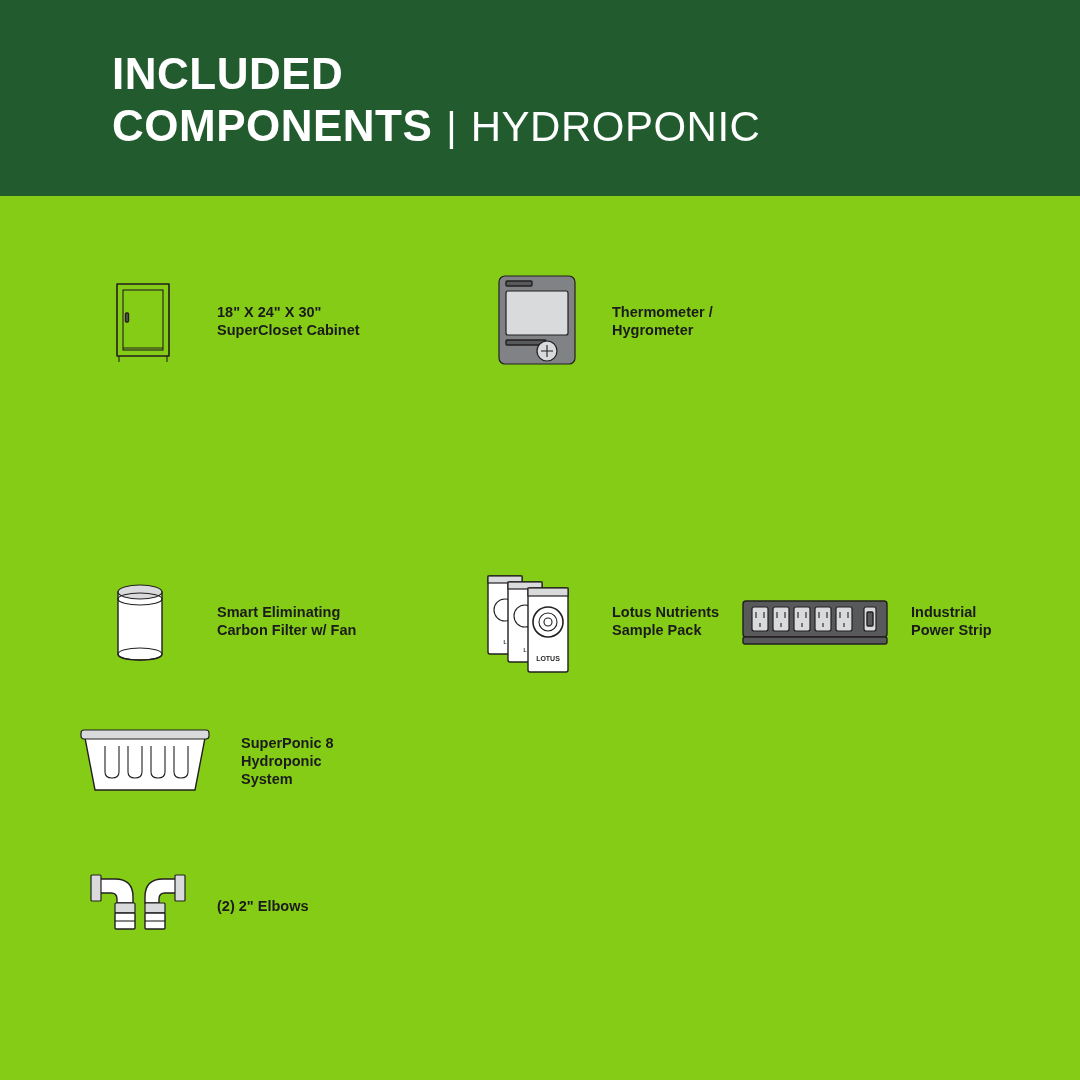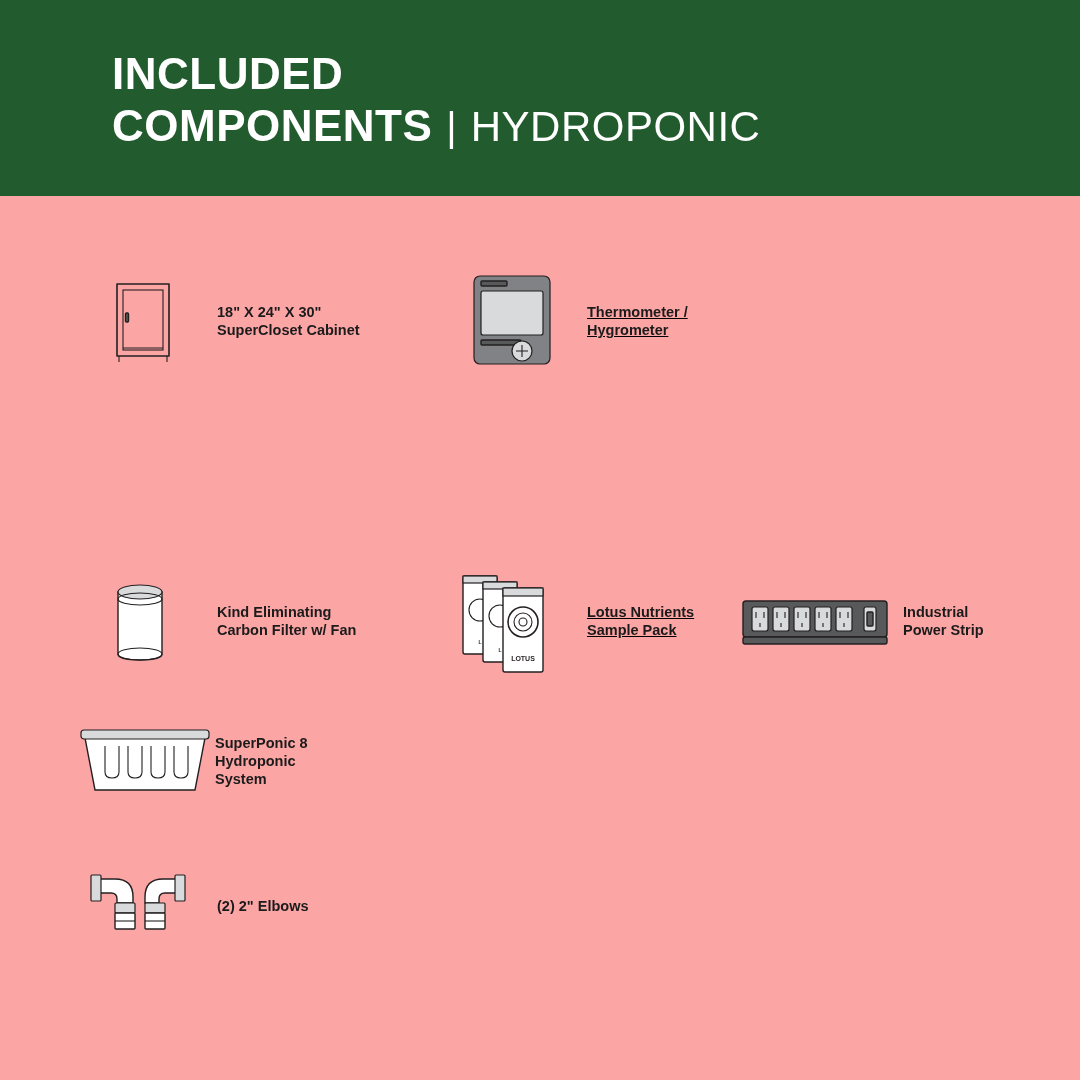--- a/index.html
+++ b/index.html
@@ -5,21 +5,21 @@
   * { box-sizing: border-box; margin: 0; padding: 0; }
   html, body {
     width: 1080px; height: 1080px;
     background: #ffffff;
     font-family: "Liberation Sans", sans-serif;
     overflow: hidden;
   }
   #page {
     position: relative;
     width: 1080px; height: 1080px;
-    background: #fca5a5;
+    background: #84cc16;
   }
 
   
   .header {
     position: absolute;
     left: 0; top: 0;
     width: 1080px; height: 196px;
     background: #225c2e;
   }
   .header-inner {
@@ -72,21 +72,21 @@
     width: 1080px;
     height: 140px;
   }
   .cell {
     position: absolute;
     height: 140px;
     display: flex;
     align-items: center;
   }
   .col1 { left: 75px;  width: 330px; }
-  .col2 { left: 445px; width: 320px; text-decoration: underline; }
+  .col2 { left: 470px; width: 320px; }
   .col3 { left: 735px; width: 330px; }
 
   .icon-box {
     width: 130px;
     height: 130px;
     flex: 0 0 130px;
     display: flex;
     align-items: center;
     justify-content: center;
   }
@@ -171,21 +171,21 @@
 
       <div class="cell col1">
         <div class="icon-box">
           <svg width="120" height="110" viewBox="0 0 120 110">
             <path class="fill-w" d="M38 26 h44 v62 q0 6 -22 6 q-22 0 -22 -6Z"></path>
             <ellipse class="fill-lt" cx="60" cy="26" rx="22" ry="7"></ellipse>
             <ellipse class="ln-thin" cx="60" cy="33" rx="22" ry="6"></ellipse>
             <ellipse class="ln-thin" cx="60" cy="88" rx="22" ry="6"></ellipse>
           </svg>
         </div>
-        <div class="label">Kind Eliminating
+        <div class="label">Smart Eliminating
 Carbon Filter w/ Fan</div>
       </div>
 
       <div class="cell col2">
         <div class="icon-box">
           <svg width="130" height="115" viewBox="0 0 130 115">
             <g transform="translate(0,0)">
               <rect class="fill-w" x="18" y="12" width="34" height="78" rx="2"></rect>
               <rect class="fill-lt" x="18" y="12" width="34" height="7"></rect>
               <circle class="ln-thin" cx="35" cy="46" r="11"></circle>
@@ -227,41 +227,41 @@
             <g class="ln-thin">
               <path d="M21 31 v6 M29 31 v6 M25 42 v4"></path>
               <path d="M42 31 v6 M50 31 v6 M46 42 v4"></path>
               <path d="M63 31 v6 M71 31 v6 M67 42 v4"></path>
               <path d="M84 31 v6 M92 31 v6 M88 42 v4"></path>
               <path d="M105 31 v6 M113 31 v6 M109 42 v4"></path>
             </g>
             <rect class="fill-dk" x="132" y="31" width="6" height="14" rx="1"></rect>
           </svg>
         </div>
-        <div class="label" style="margin-left:8px;">Industrial
+        <div class="label" style="margin-left:16px;">Industrial
 Power Strip</div>
       </div>
     </div>
 
     <div class="row" style="top:495px;">
 
       <div class="cell col1">
         <div class="icon-box" style="width:140px;flex:0 0 140px;">
           <svg width="140" height="90" viewBox="0 0 140 90">
             <path class="fill-w" d="M10 22 h120 l-10 52 h-100Z"></path>
             <rect class="fill-lt" x="6" y="14" width="128" height="9" rx="3"></rect>
             <g class="ln-thin">
               <path d="M30 30 v26 q0 6 7 6 q7 0 7 -6 v-26"></path>
               <path d="M53 30 v26 q0 6 7 6 q7 0 7 -6 v-26"></path>
               <path d="M76 30 v26 q0 6 7 6 q7 0 7 -6 v-26"></path>
               <path d="M99 30 v26 q0 6 7 6 q7 0 7 -6 v-26"></path>
             </g>
           </svg>
         </div>
-        <div class="label" style="margin-left:0;">SuperPonic 8
+        <div class="label" style="margin-left:26px;">SuperPonic 8
 Hydroponic
 System</div>
       </div>
 
     </div>
 
     <div class="row" style="top:640px;">
 
       <div class="cell col1">
         <div class="icon-box">

